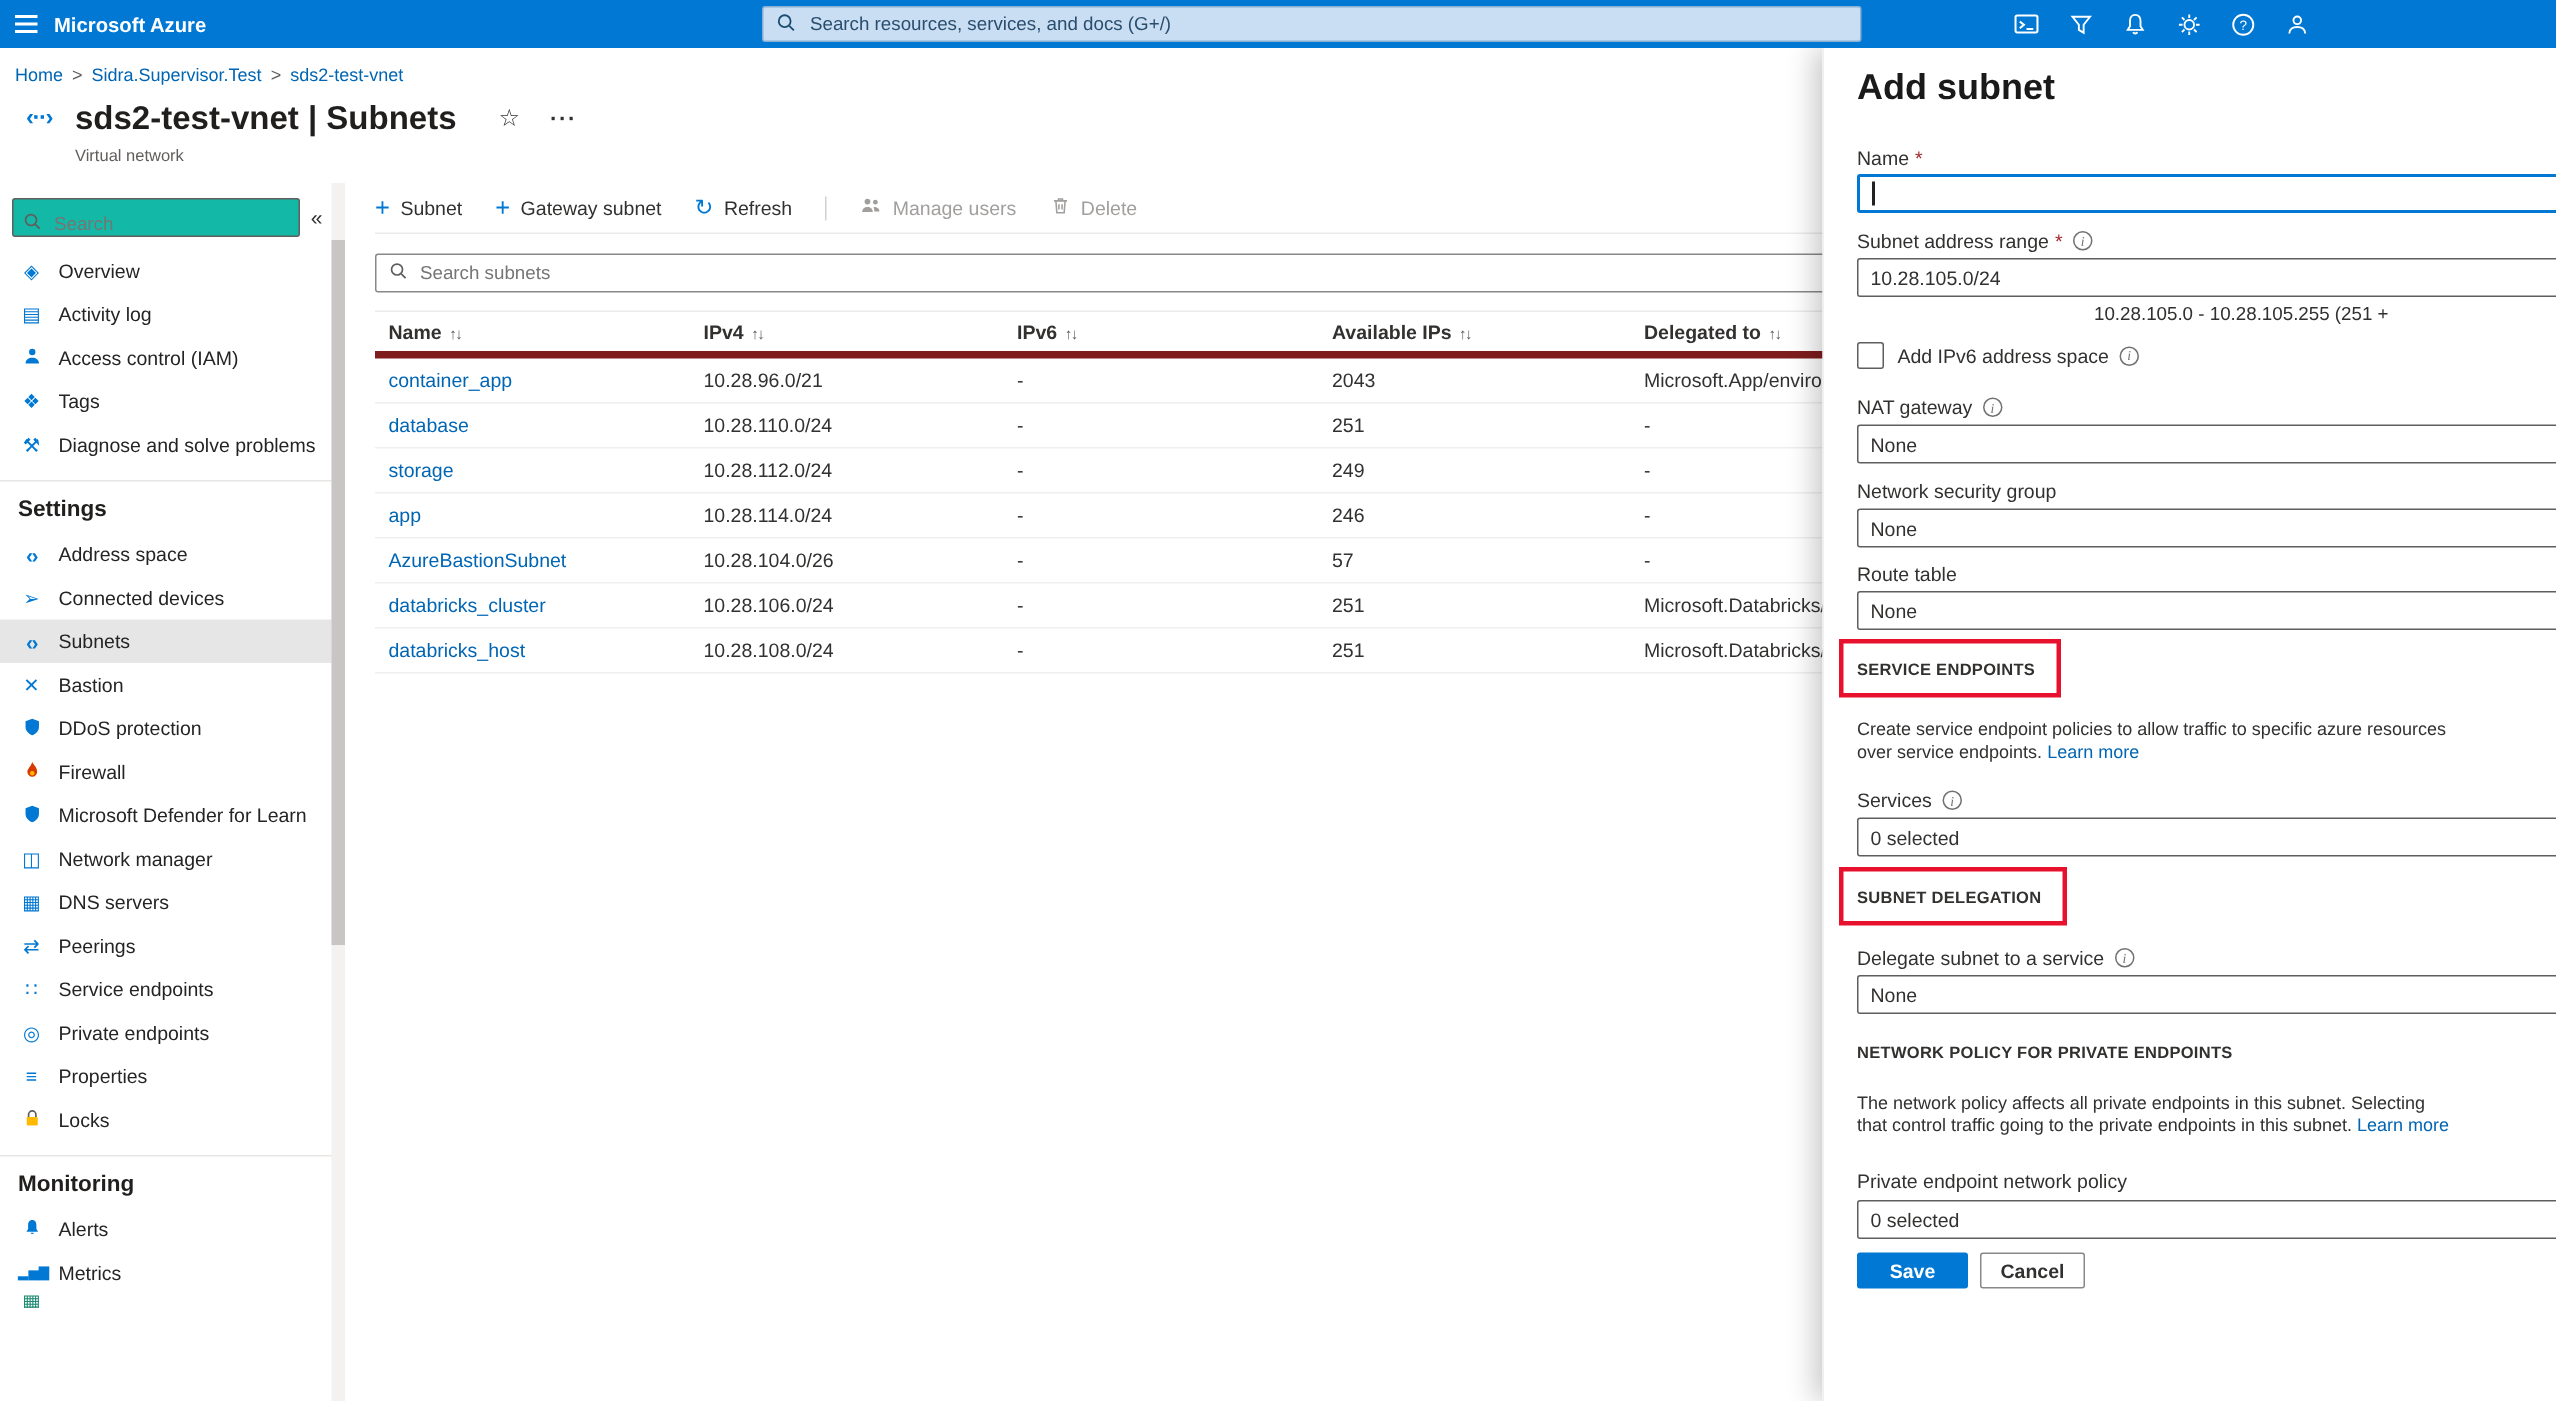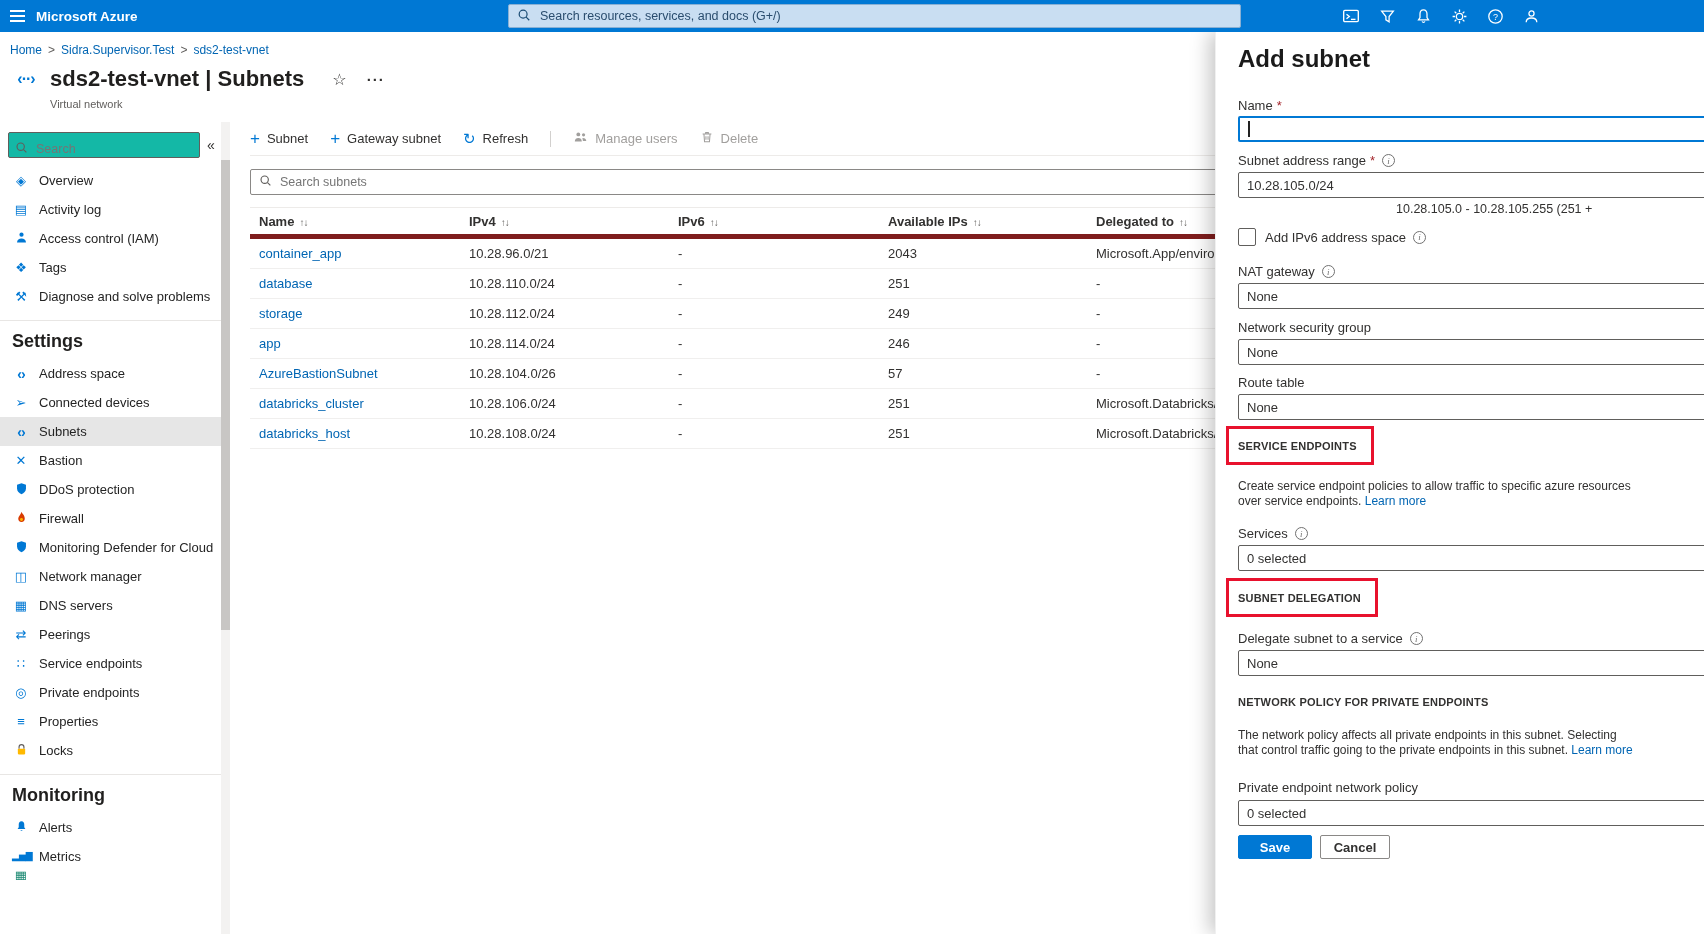--- a/index.html
+++ b/index.html
@@ -36,21 +36,21 @@
   .ssearch input { border:none; outline:none; flex:1; margin-left:6px; font-family:"Liberation Sans",sans-serif; font-size:12.5px; color:#323130; background:transparent; width:100%; }
   .collapse { width:22px; height:26px; display:flex; align-items:center; justify-content:center; font-size:14px; color:#323130; cursor:pointer; }
   .slist { margin-top:8px; }
   .srow { height:29px; display:flex; align-items:center; padding-left:12px; cursor:pointer; }
   .srow.sel { background:#e6e6e6; }
   .sic { width:18px; flex:0 0 18px; text-align:center; font-size:13px; color:#0078d4; line-height:1; }
   .sic.b { font-weight:700; font-size:14px; letter-spacing:-1px; }
   .sic.bars { font-size:9px; letter-spacing:0; }
   .slb { margin-left:9px; color:#242424; white-space:nowrap; }
   .sdiv { height:1px; background:#e8e6e4; margin-top:9px; }
-  .shead { font-weight:700; font-size:18px; color:#201f1e; padding:10px 0 7px 12px; }
+  .shead { font-weight:700; font-size:15px; color:#201f1e; padding:10px 0 7px 12px; }
   .partial { height:9px; overflow:hidden; }
   .side-scroll { position:absolute; right:0; top:0; bottom:0; width:9px; background:#f3f2f1; cursor:pointer; }
   .side-thumb { position:absolute; top:38px; height:470px; width:9px; background:#c8c6c4; }
   
   .main { position:absolute; left:230px; top:122px; width:1474px; height:812px; background:#fff; }
   .tbar { display:flex; align-items:center; height:34px; margin-left:20px; width:1256px; border-bottom:1px solid #edebe9; gap:22px; }
   .tbtn { display:flex; align-items:center; gap:7px; font-size:13px; color:#323130; cursor:pointer; }
   .tbtn .tic { color:#0078d4; font-size:17px; line-height:1; }
   .tbtn.disabled { color:#a19f9d; cursor:default; }
   .tsep { width:1px; height:16px; background:#d2d0ce; }
@@ -234,21 +234,21 @@
           </svg>
       </span>
       <span class="slb">Firewall</span>
     </div>
     <div class="srow">
       <span class="sic">
         <svg width="13" height="13" viewBox="0 0 16 16">
             <path d="M8 1.5 L13.5 3.5 V8 C13.5 11.5 11 13.8 8 15 C5 13.8 2.5 11.5 2.5 8 V3.5 Z" fill="#0078d4"></path>
           </svg>
       </span>
-      <span class="slb">Monitoring Defender for Cloud</span>
+      <span class="slb">Microsoft Defender for Learn</span>
     </div>
     <div class="srow">
       <span class="sic">◫</span>
       <span class="slb">Network manager</span>
     </div>
     <div class="srow">
       <span class="sic">▦</span>
       <span class="slb">DNS servers</span>
     </div>
     <div class="srow">

